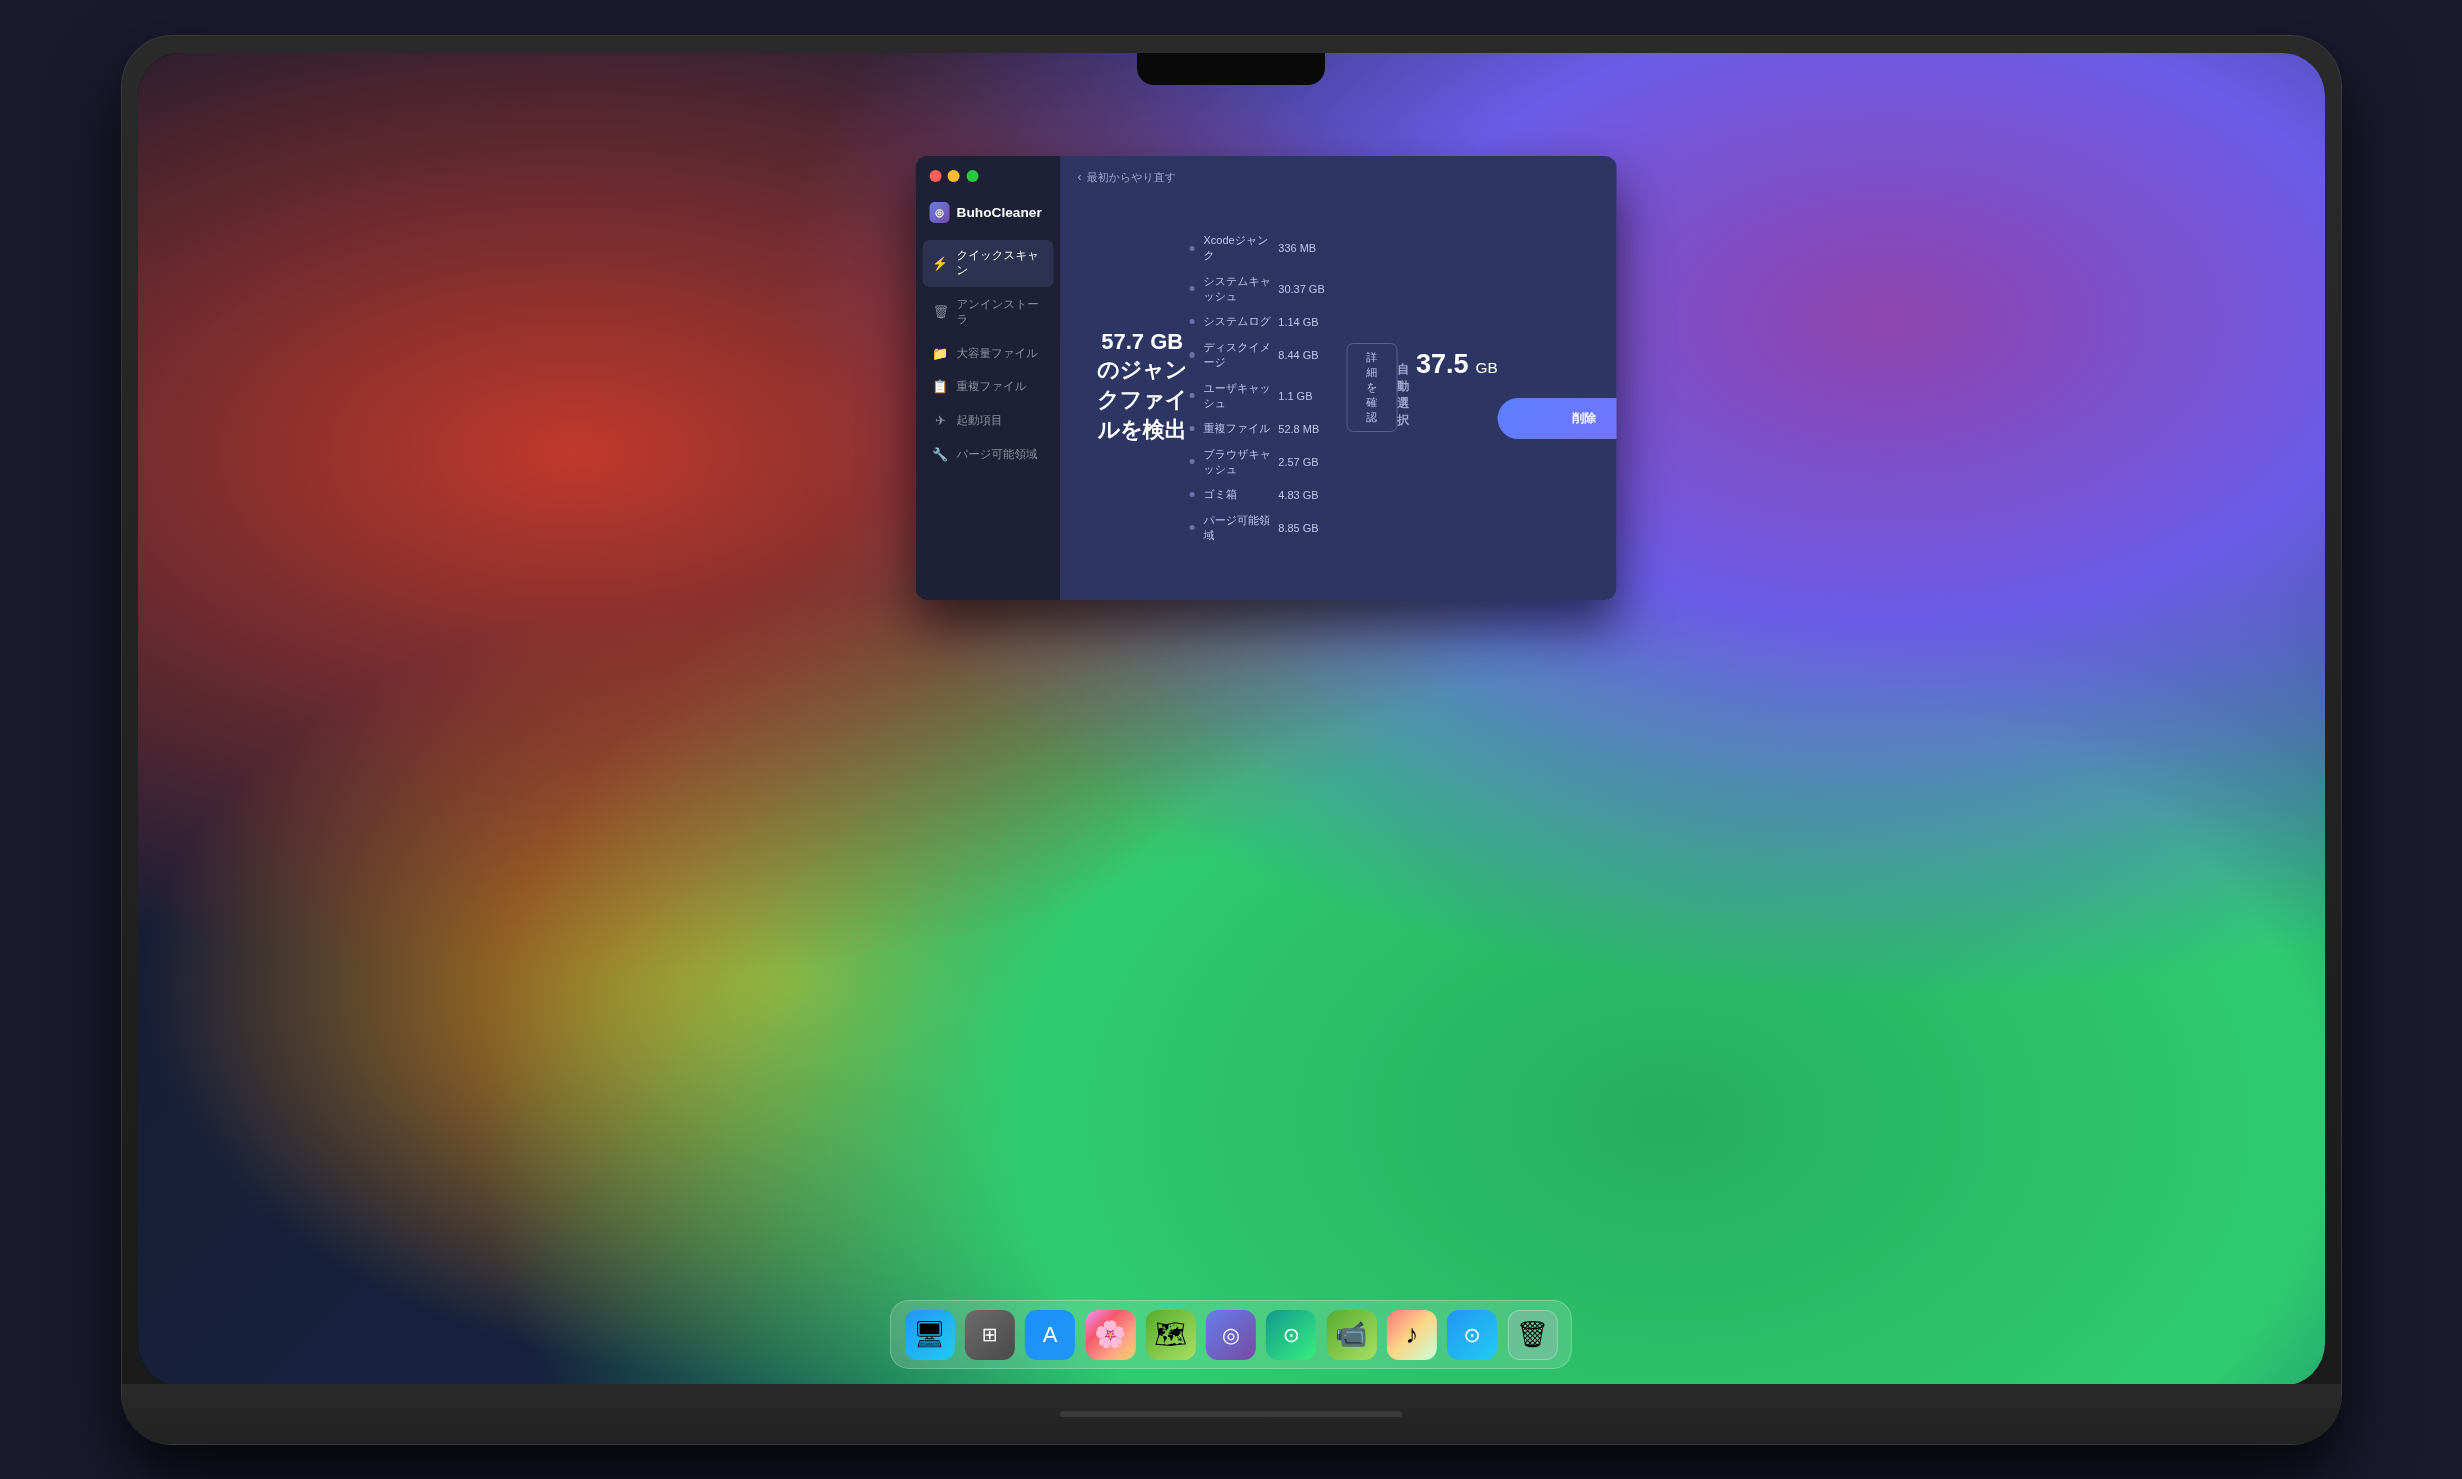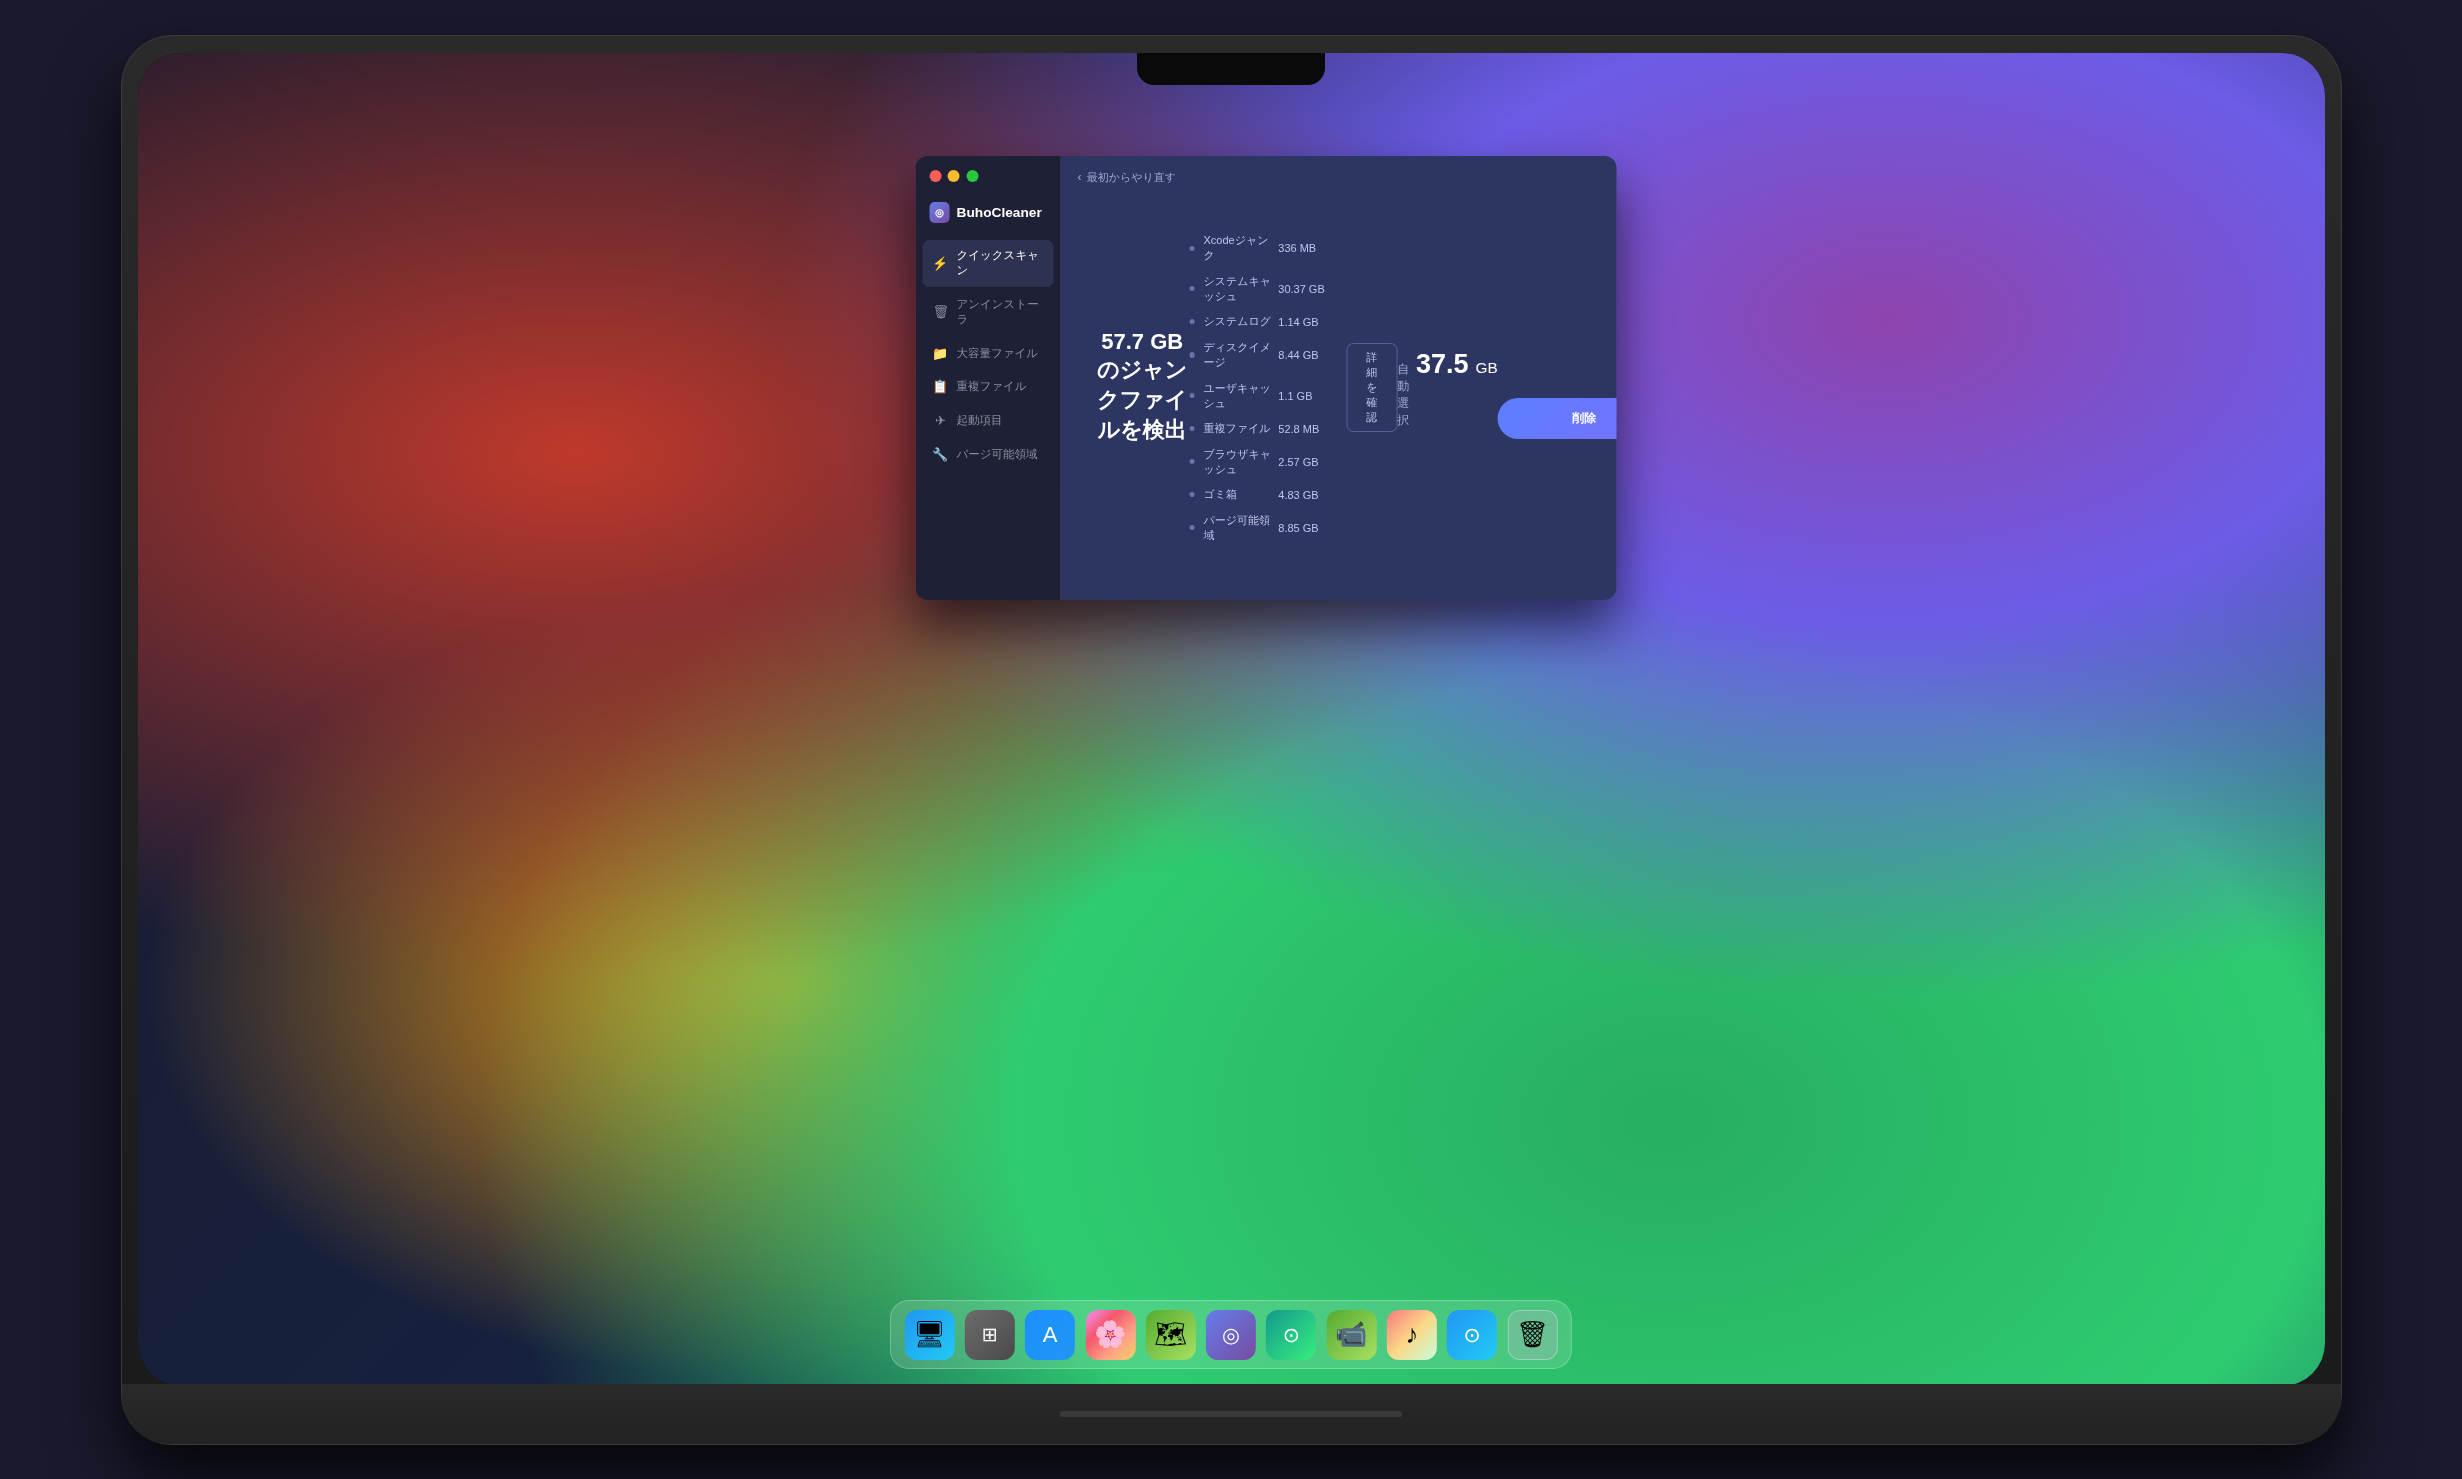--- a/index.html
+++ b/index.html
@@ -254,20 +254,21 @@
     .auto-select-row {
       display: flex;
       align-items: baseline;
       gap: 6.8px;
       margin-bottom: 13.7px;
     }
 
     .auto-select-label {
       color: #a0a8cc;
       font-size: 12px;
+      font-weight: bold;
     }
 
     .auto-select-size {
       color: #ffffff;
       font-size: 27px;
       font-weight: 700;
     }
 
     .auto-select-unit {
       color: #ffffff;

